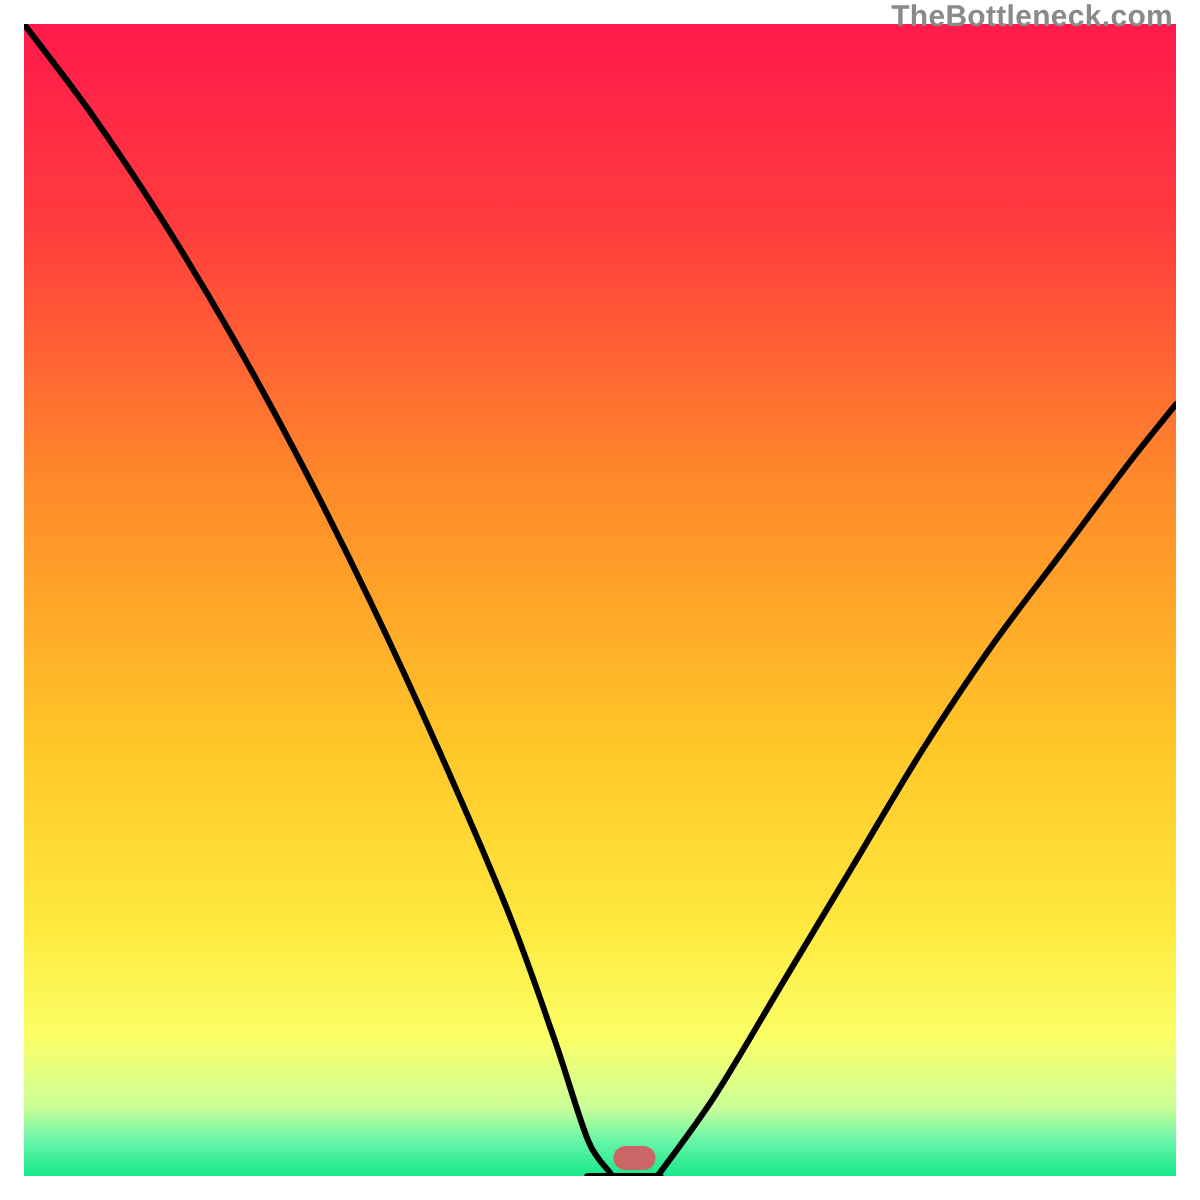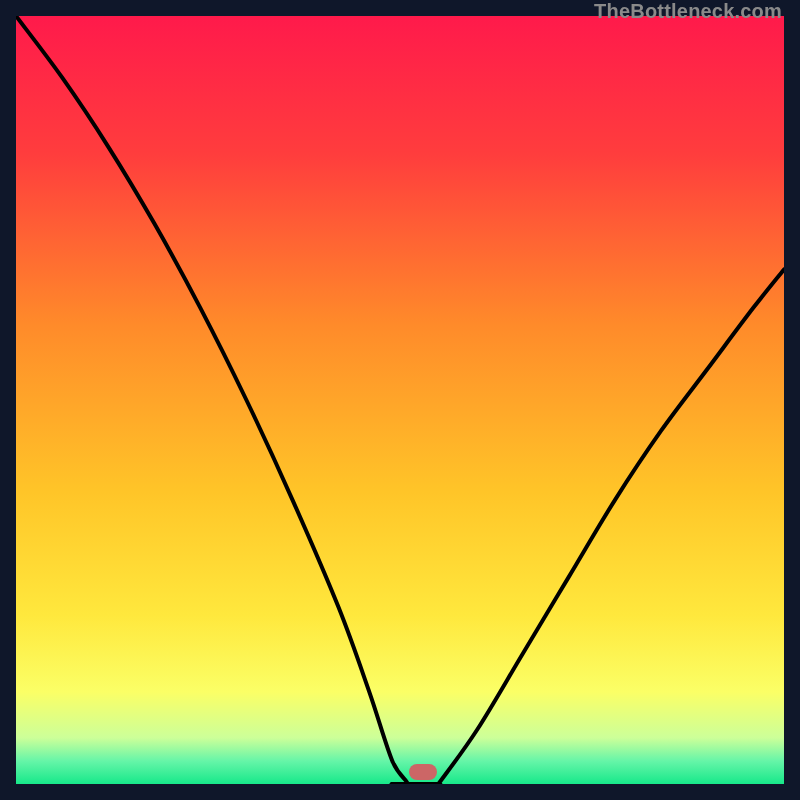--- a/index.html
+++ b/index.html
@@ -7,21 +7,21 @@
     padding: 0;
     width: 800px;
     height: 800px;
     background: #000;
     overflow: hidden;
   }
   .frame {
     position: relative;
     width: 800px;
     height: 800px;
-    background: #0f172a;
+    background: #ffffff;
   }
   .plot-area {
     position: absolute;
     left: 16px;
     top: 16px;
     width: 768px;
     height: 768px;
     overflow: hidden;
   }
   .gradient {

